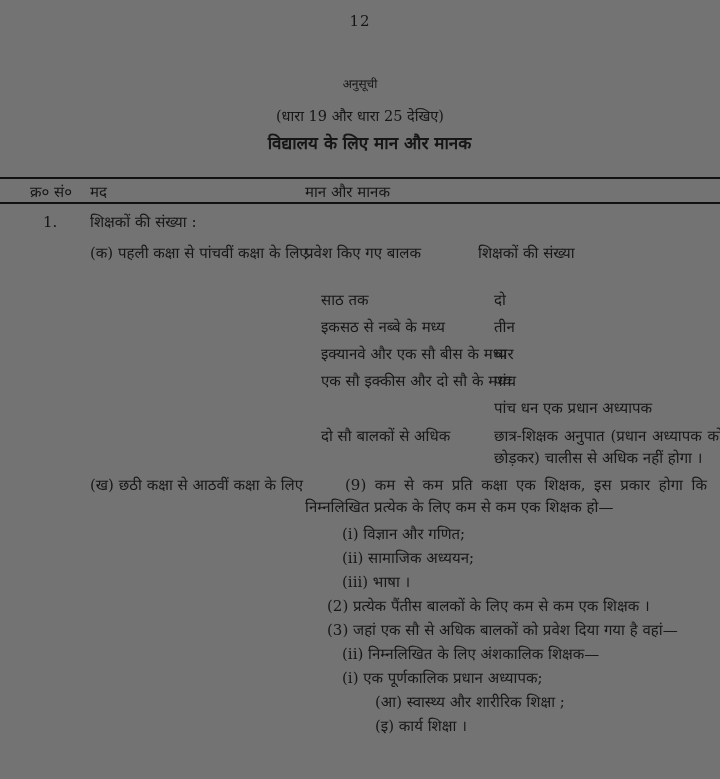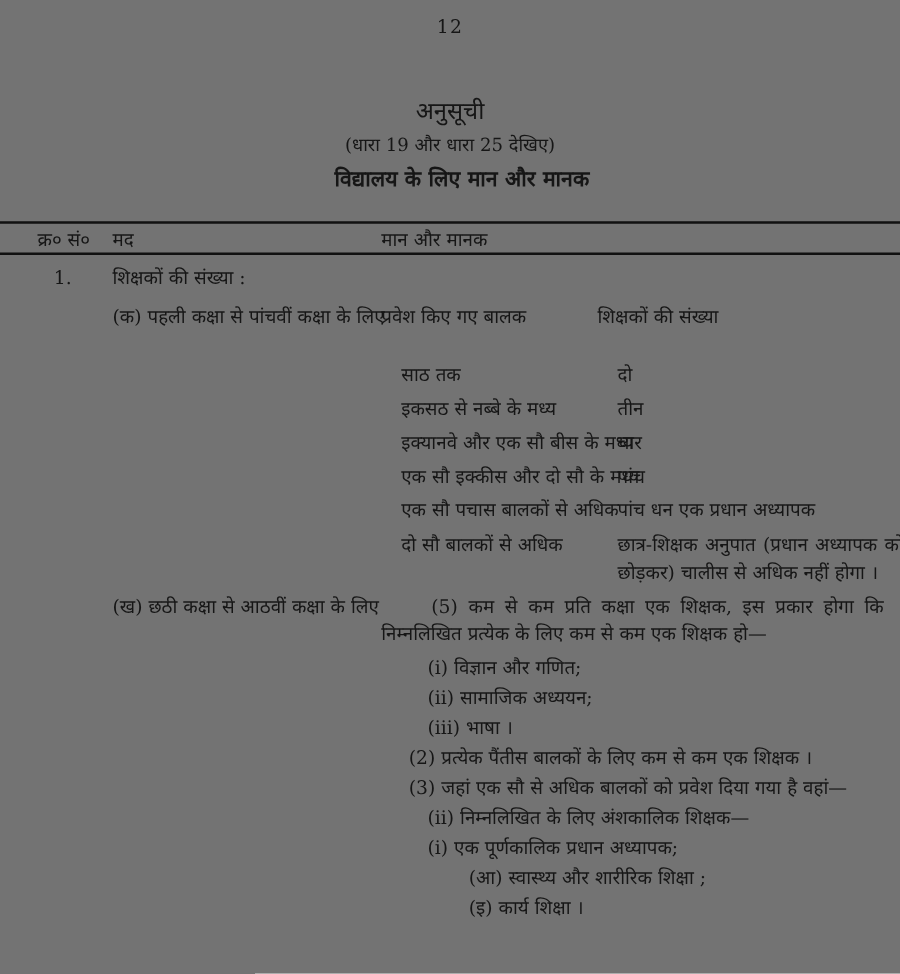--- a/index.html
+++ b/index.html
@@ -8,21 +8,21 @@
     width:720px; height:779px;
     box-sizing:border-box;
     background:#737373;
     color:#161616;
     font-family:"DejaVu Serif", serif;
     font-size:15px;
     overflow:hidden;
   }
   .center { text-align:center; }
   .pagenum  { padding-top:12px; height:22px; font-size:15px; letter-spacing:1px; }
-  .title1   { margin-top:41px; height:22px; font-size:19px; }
+  .title1   { margin-top:41px; height:22px; font-size:12px; }
   .title2   { margin-top:8px;  height:21px; font-size:14.5px; }
   .title3   { margin-top:5px;  height:23px; font-size:17px; font-weight:bold;padding-left:19px; }
 
   .row {
     display:grid;
     grid-template-columns:65px 215px 173px 229px;
     padding:0 13px 0 25px;
     box-sizing:border-box;
     width:720px;
   }
@@ -98,31 +98,30 @@
   </div>
   <div class="row datarow">
     <div class="c3 nowrap">इक्यानवे और एक सौ बीस के मध्य</div>
     <div class="c4">चार</div>
   </div>
   <div class="row datarow">
     <div class="c3 nowrap">एक सौ इक्कीस और दो सौ के मध्य</div>
     <div class="c4">पांच</div>
   </div>
   <div class="row datarow">
-    <div class="c3 nowrap">एक सौ पचास बालकों से अधिक</div>
     <div class="c4">पांच धन एक प्रधान अध्यापक</div>
   </div>
   <div class="row datarow">
     <div class="c3 cellwrap">दो सौ बालकों से अधिक</div>
     <div class="c4 cellwrap cellj">छात्र-शिक्षक अनुपात (प्रधान अध्यापक को छोड़कर) चालीस से अधिक नहीं होगा ।</div>
   </div>
 
   <div class="row r-partb">
     <div class="c2 nowrap">(ख) छठी कक्षा से आठवीं कक्षा के लिए</div>
-    <div class="c34 para1">(5) कम से कम प्रति कक्षा एक शिक्षक, इस प्रकार होगा कि निम्नलिखित प्रत्येक के लिए कम से कम एक शिक्षक हो—</div>
+    <div class="c34 para1">(9) कम से कम प्रति कक्षा एक शिक्षक, इस प्रकार होगा कि निम्नलिखित प्रत्येक के लिए कम से कम एक शिक्षक हो—</div>
   </div>
 
   <div class="row listline gap">
     <div class="c34"><span class="ind-roman" style="display:inline-block">(i) विज्ञान और गणित;</span></div>
   </div>
   <div class="row listline">
     <div class="c34"><span class="ind-roman" style="display:inline-block">(ii) सामाजिक अध्ययन;</span></div>
   </div>
   <div class="row listline">
     <div class="c34"><span class="ind-roman" style="display:inline-block">(iii) भाषा ।</span></div>

